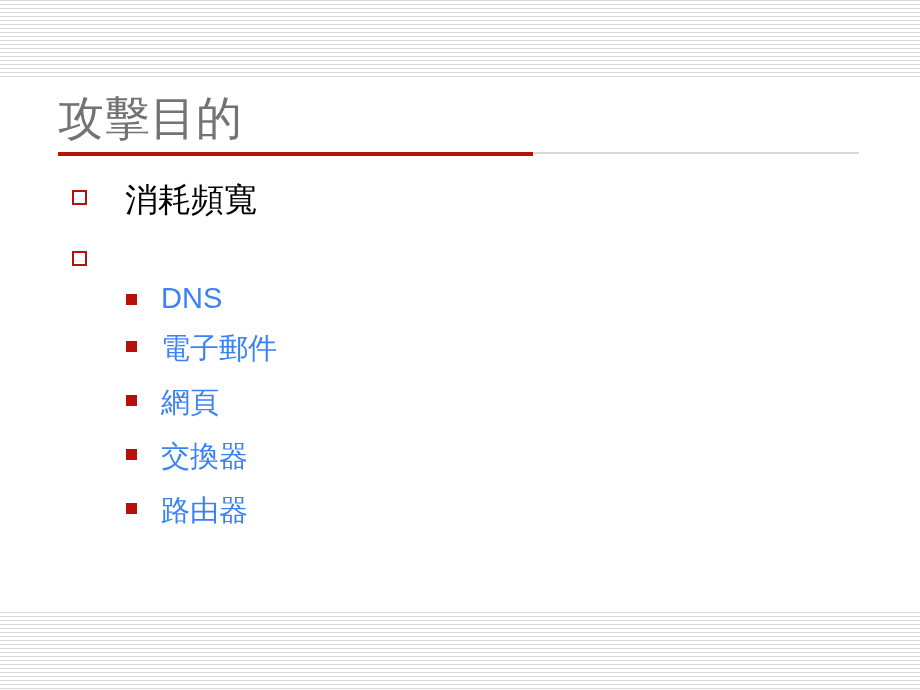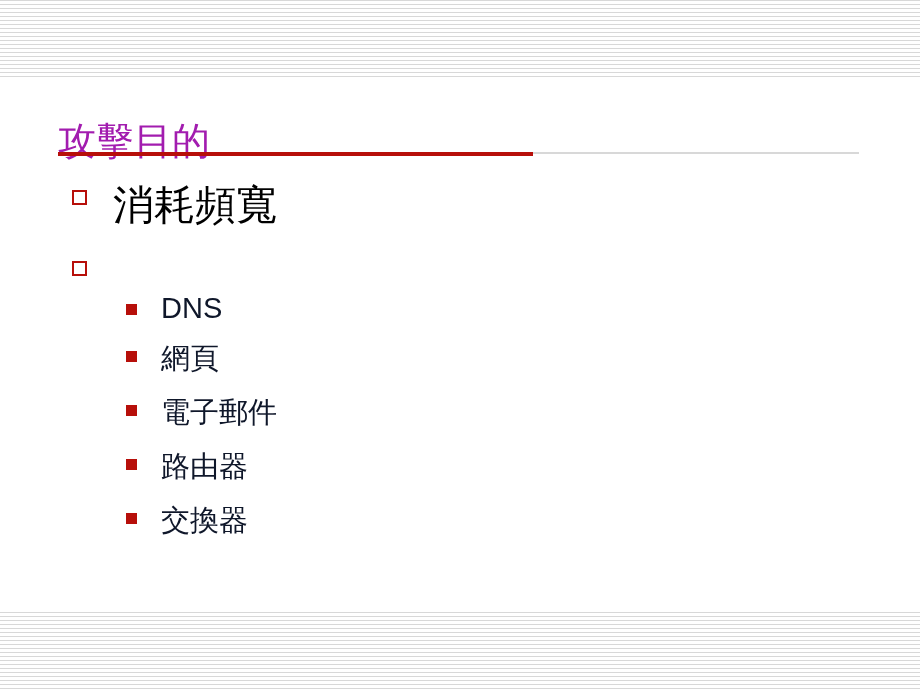--- a/index.html
+++ b/index.html
@@ -40,24 +40,23 @@
         #d8d8d8 0px,
         #d8d8d8 1px,
         #ffffff 1px,
         #ffffff 4px
       );
     }
     .slide-title {
       position: absolute;
       top: 88px;
       left: 58px;
-      font-size: 38px;
-      color: #a21caf;
+      font-size: 46px;
+      color: #737373;
       font-weight: normal;
-      margin-top: 28px;
     }
     .underline-red {
       position: absolute;
       top: 152px;
       left: 58px;
       width: 475px;
       height: 4px;
       background: #b70f0a;
     }
     .underline-gray {
@@ -80,40 +79,41 @@
     }
     .bullet-square-outline {
       width: 15px;
       height: 15px;
       border: 2px solid #b70f0a;
       margin-top: 12px;
       margin-right: 26px;
       flex-shrink: 0;
     }
     .text-l1 {
-      font-size: 41px;
+      font-size: 33px;
       color: #000000;
+      margin-left: 12px;
     }
     .item-l2 {
       display: flex;
       align-items: flex-start;
       margin-left: 54px;
       margin-bottom: 14px;
     }
     .bullet-square-filled {
       width: 11px;
       height: 11px;
       background: #b70f0a;
       margin-top: 12px;
       margin-right: 24px;
       flex-shrink: 0;
     }
     .text-l2 {
       font-size: 29px;
-      color: #0f172a;
+      color: #3b82f6;
     }
   </style>
 </head>
 <body>
 
 <div class="stripes-top"></div>
 <div class="stripes-bottom"></div>
 
 <div class="slide-title">攻擊目的</div>
 <div class="underline-red"></div>
@@ -129,30 +129,30 @@
   <div class="item-l1">
     <div class="bullet-square-outline"></div>
   </div>
 
   <div class="item-l2">
     <div class="bullet-square-filled"></div>
     <div class="text-l2">DNS</div>
   </div>
   <div class="item-l2">
     <div class="bullet-square-filled"></div>
-    <div class="text-l2">網頁</div>
+    <div class="text-l2">電子郵件</div>
   </div>
   <div class="item-l2">
     <div class="bullet-square-filled"></div>
-    <div class="text-l2">電子郵件</div>
+    <div class="text-l2">網頁</div>
   </div>
 
 
   <div class="item-l2">
     <div class="bullet-square-filled"></div>
-    <div class="text-l2">路由器</div>
+    <div class="text-l2">交換器</div>
   </div>
   <div class="item-l2">
     <div class="bullet-square-filled"></div>
-    <div class="text-l2">交換器</div>
+    <div class="text-l2">路由器</div>
   </div>
 
 </div>
 
 </body></html>

